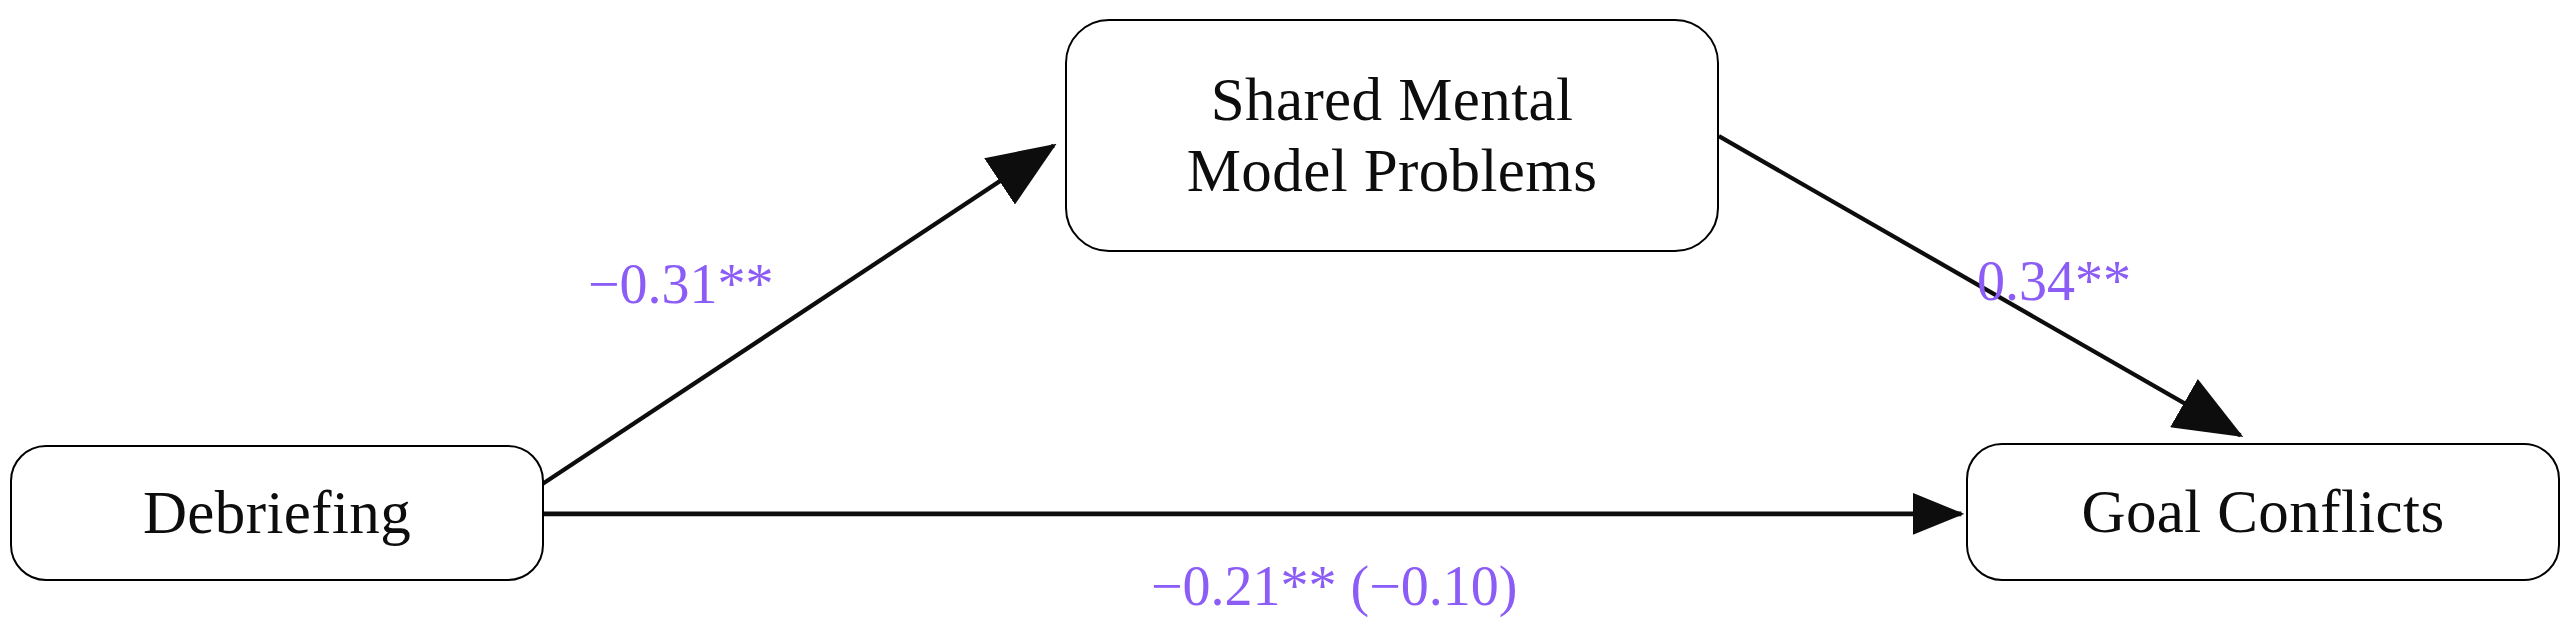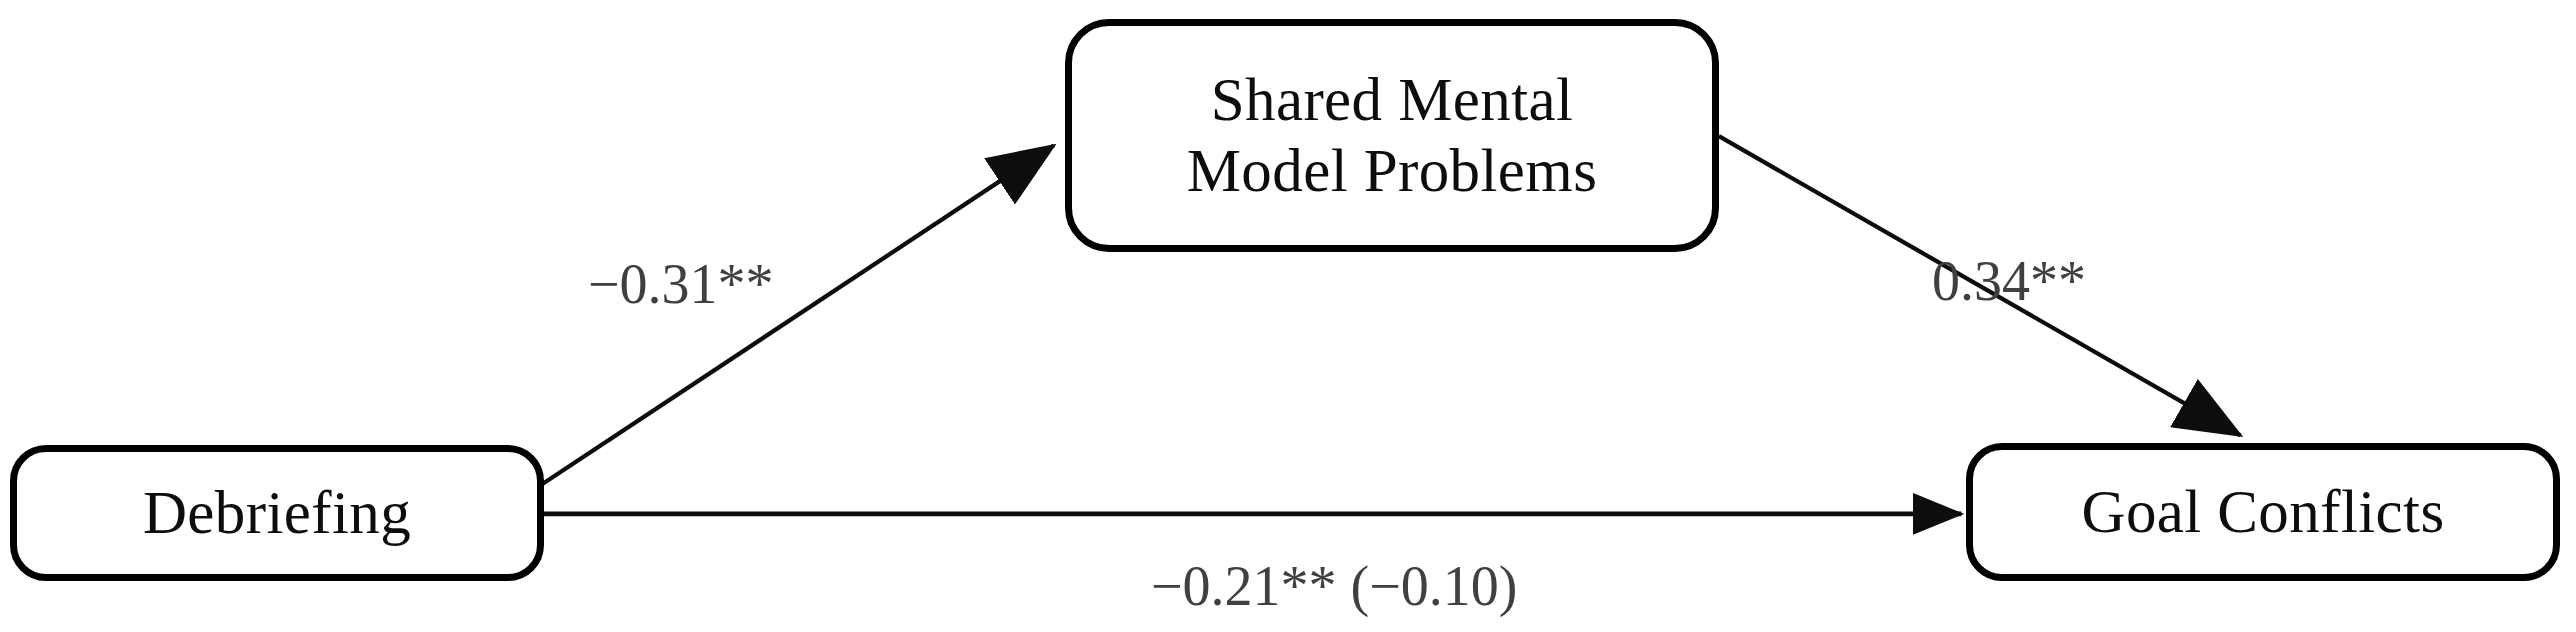--- a/index.html
+++ b/index.html
@@ -15,21 +15,21 @@
     background: #ffffff;
     overflow: hidden;
     font-family: "Liberation Serif", "DejaVu Serif", serif;
   }
 
   
   .node {
     position: absolute;
     box-sizing: border-box;
     background: #ffffff;
-    border: 7px solid #000000;
+    border: 2px solid #000000;
     border-radius: 36px;
     display: flex;
     align-items: center;
     justify-content: center;
     text-align: center;
     z-index: 3;
   }
   .node-label {
     color: #0d0d0d;
     font-size: 61px;
@@ -48,28 +48,28 @@
     position: absolute;
     left: 0; top: 0;
     width: 2576px;
     height: 633px;
     z-index: 1;
   }
 
   
   .edge-label {
     position: absolute;
-    color: #404040;
+    color: #8b5cf6;
     font-size: 56px;
     line-height: 1;
     white-space: nowrap;
     z-index: 4;
   }
   #label-a { left: 588px;  top: 256px; }
-  #label-b { left: 1932px; top: 253px; }
+  #label-b { left: 1977px; top: 253px; }
   #label-c { left: 1142px; top: 558px; margin-left: 9px; }
 </style>
 </head>
 <body>
 
 <div id="canvas">
 
   <svg id="edges" viewBox="0 0 3315 814" width="2576" height="633" xmlns="http://www.w3.org/2000/svg" aria-hidden="true">
     <defs>
       <marker id="arrowhead" markerWidth="11" markerHeight="9" refX="10.4" refY="4.5" orient="auto" markerUnits="strokeWidth">

